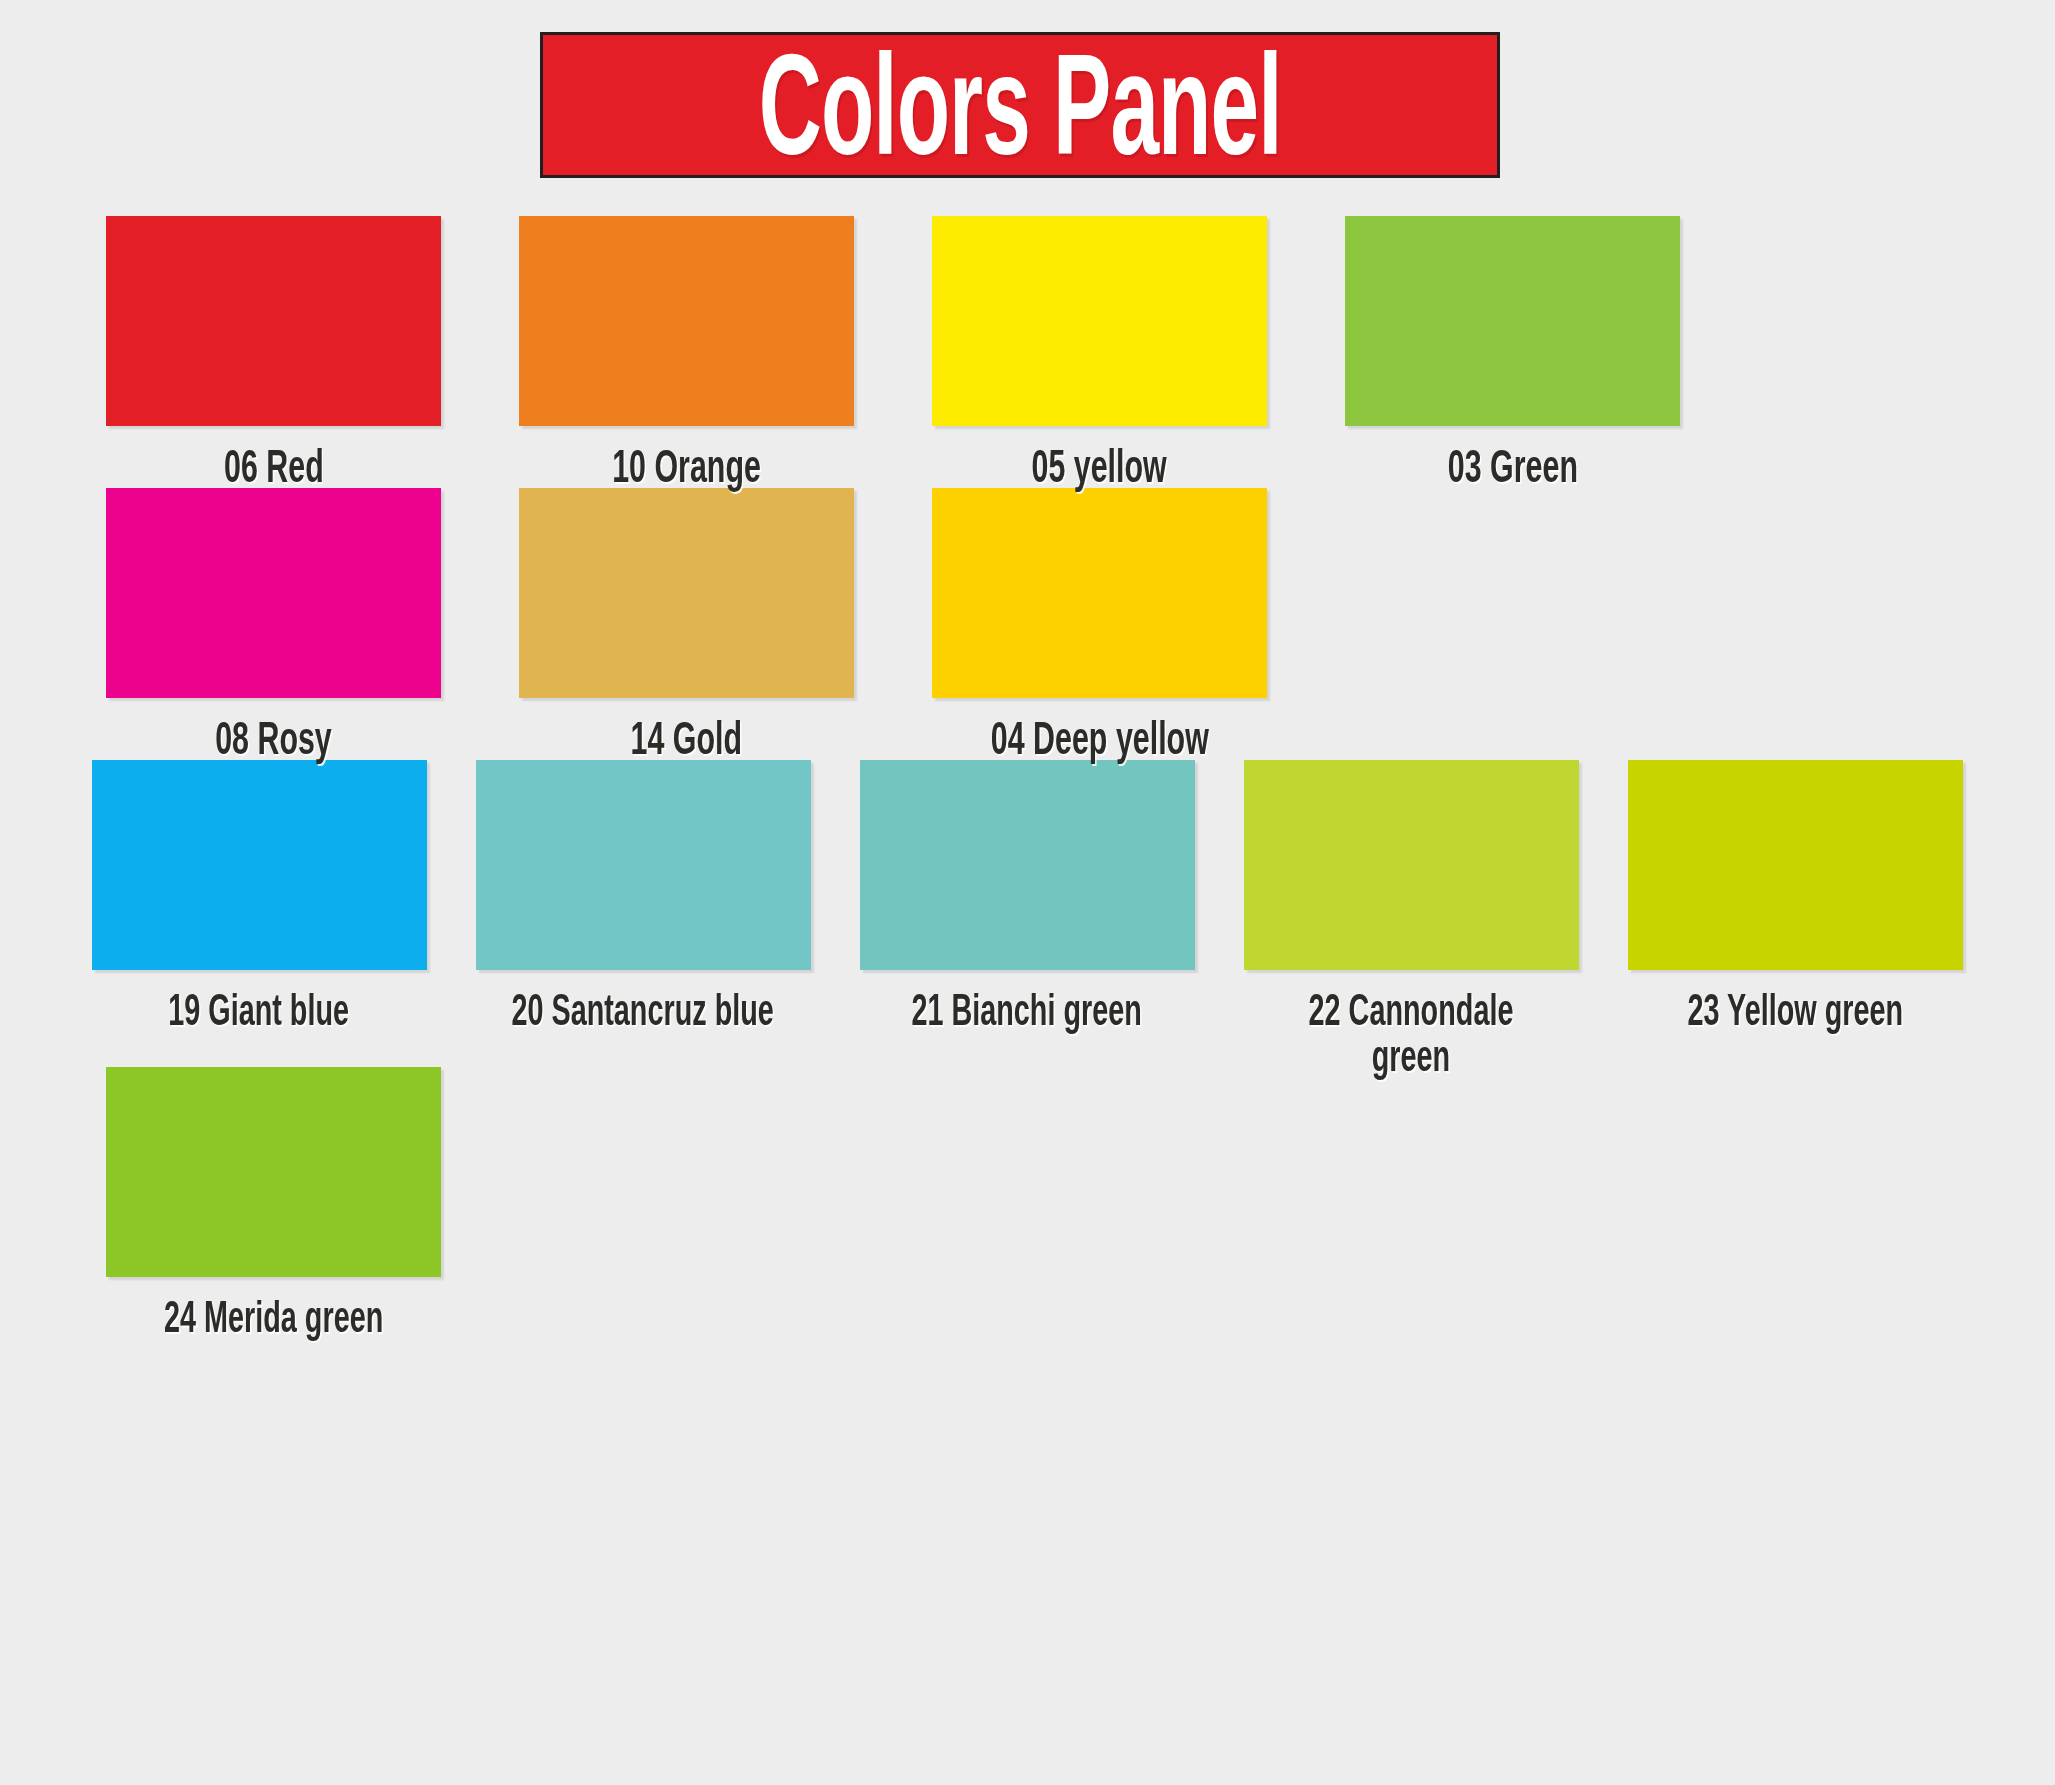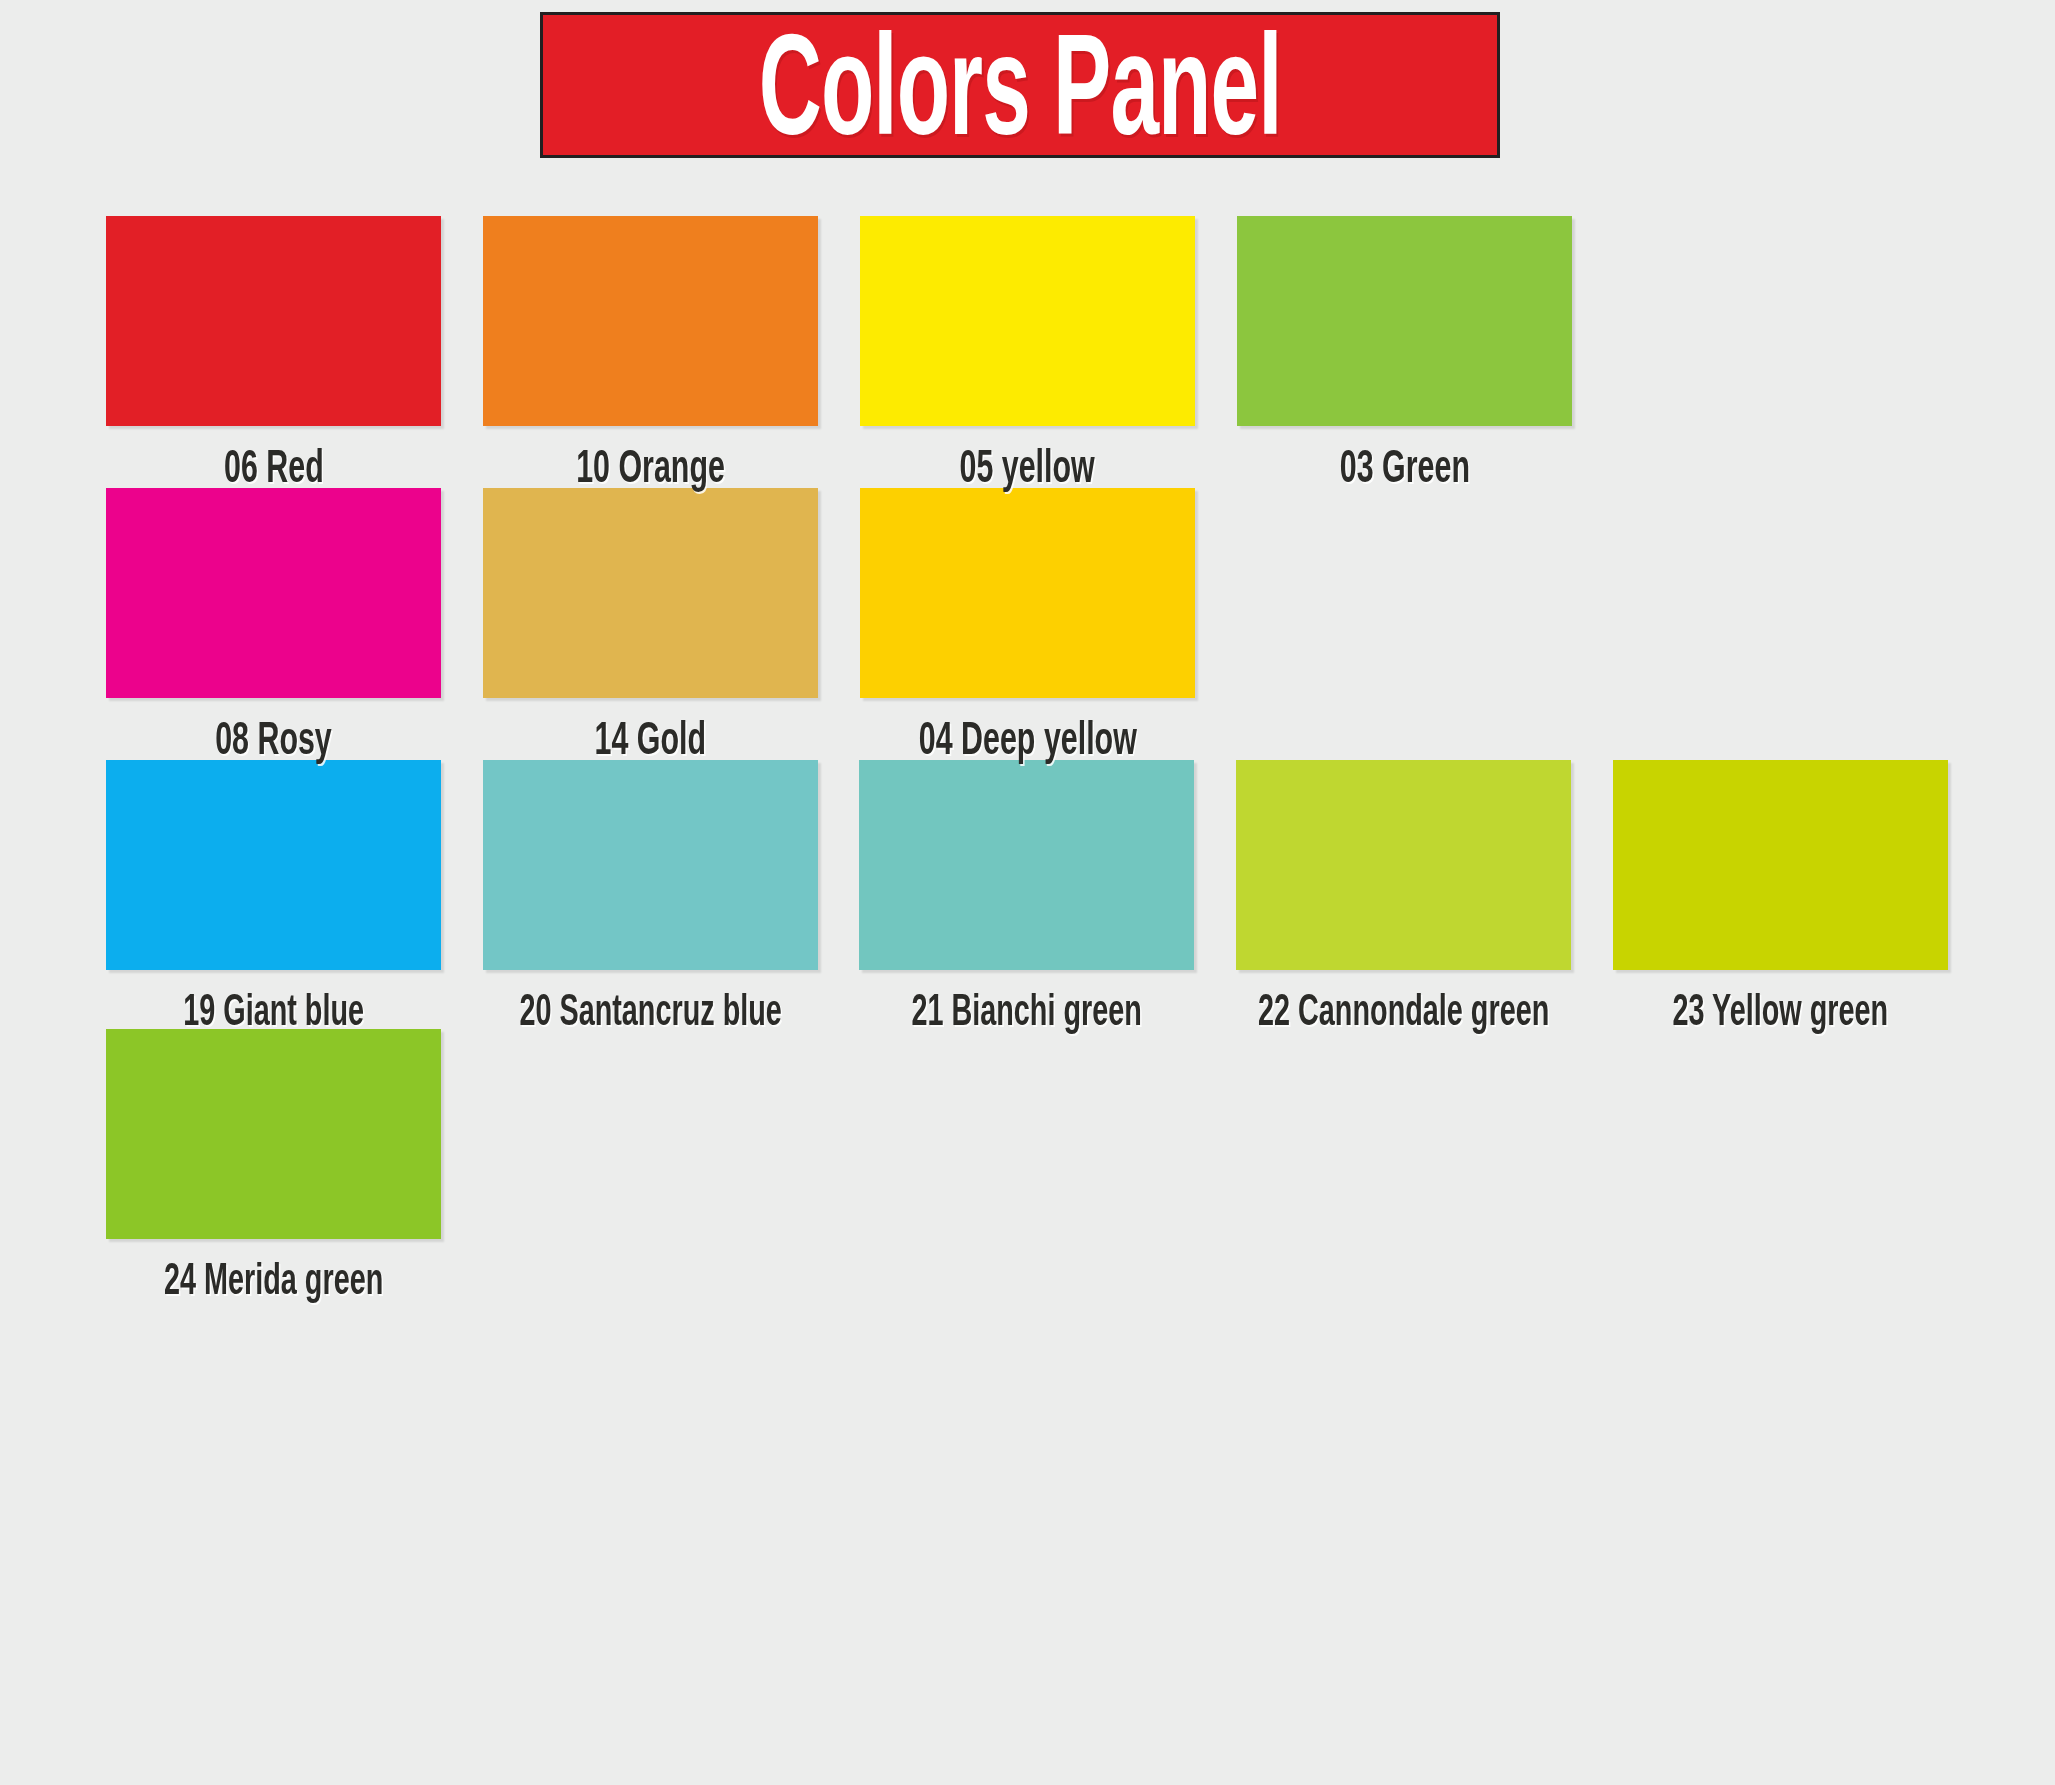--- a/index.html
+++ b/index.html
@@ -19,21 +19,21 @@
     width: 2056px;
     height: 1785px;
     background: #ecedec;
     box-sizing: border-box;
   }
 
   
   #title-banner {
     position: absolute;
     left: 540px;
-    top: 12px;
+    top: 32px;
     width: 960px;
     height: 146px;
     background: #e31e26;
     border: 3px solid #231f20;
     box-sizing: border-box;
     display: flex;
     align-items: center;
     justify-content: center;
   }
   #title-text {
@@ -53,20 +53,21 @@
   #grid {
     position: absolute;
     left: 85px;
     top: 216px;
     width: 1884px;
   }
   .grid-row {
     display: flex;
     width: 100%;
     margin-bottom: 4.9px;
+    gap: 36px;
   }
   .cell {
     width: 377px;
     box-sizing: border-box;
     display: flex;
     flex-direction: column;
     align-items: center;
   }
   .swatch {
     width: 335px;

